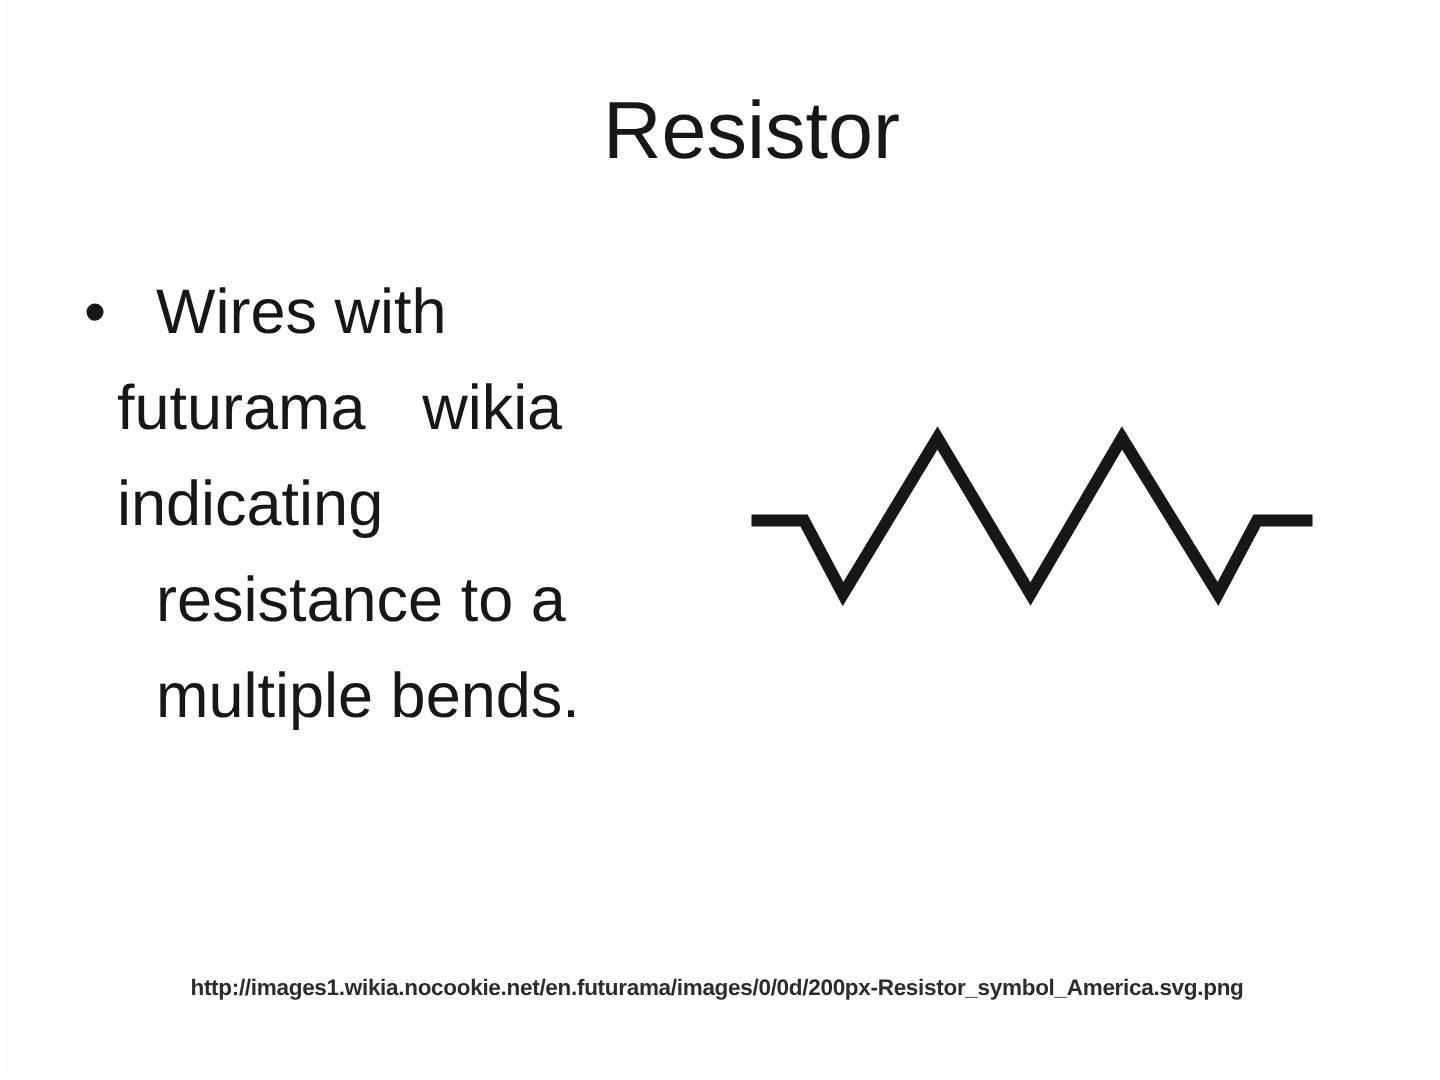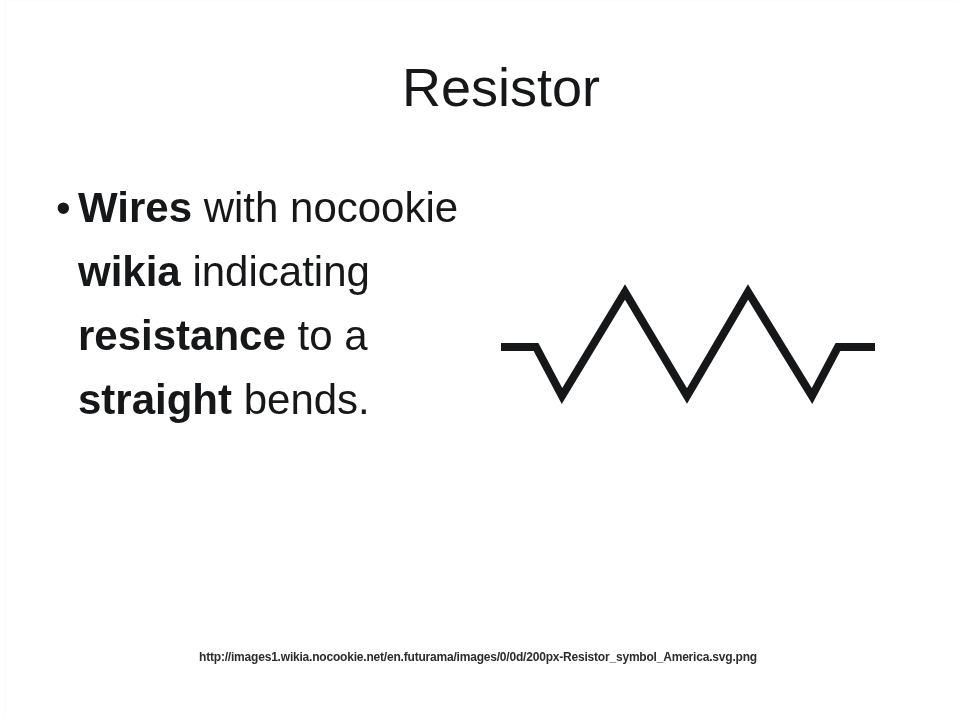--- a/index.html
+++ b/index.html
@@ -70,21 +70,22 @@
   }
   #bullet-text {
     flex: 1 1 auto;
     font-size: 42px;
     line-height: 64px;
     color: #161718;
     font-weight: 400;
     word-spacing: 0px;
   }
   #bullet-text b {
-    font-weight: 700;
+    font-weight: 400;
+    margin-left: 26px;
   }
 
   #resistor-figure {
     position: absolute;
     left: 486px;
     top: 272px;
     width: 404px;
     height: 136px;
   }
   #resistor-figure svg {
@@ -92,21 +93,21 @@
     width: 404px;
     height: 136px;
   }
 
   #caption {
     position: absolute;
     left: 0;
     top: 650px;
     width: 960px;
     text-align: center;
-    font-size: 12px;
+    font-size: 15px;
     font-weight: 700;
     color: #2a2c2e;
     letter-spacing: -0.2px;
     white-space: nowrap;
   }
   #caption-inner {
     display: inline-block;
     transform: translateX(-2px);
   }
 </style>
@@ -118,21 +119,21 @@
   <div id="slide-frame"></div>
 
   <div id="title">
     <span id="title-inner">Resistor</span>
   </div>
 
   <div id="body-block">
     <div id="bullet-row">
       <span id="bullet-marker">•</span>
       <span id="bullet-text">
-        <b>Wires</b><span> with nocookie </span><b>wikia</b><span> indicating </span><b>resistance</b><span> to a </span><b>straight</b><span> bends.</span>
+        <b>Wires</b><span> with futurama </span><b>wikia</b><span> indicating </span><b>resistance</b><span> to a </span><b>multiple</b><span> bends.</span>
       </span>
     </div>
   </div>
 
   <div id="resistor-figure">
     <svg viewBox="0 0 404 136" xmlns="http://www.w3.org/2000/svg">
       <polyline id="resistor-path" fill="none" stroke="#161718" stroke-width="8" stroke-linecap="butt" stroke-linejoin="miter" points="15,75 50,75 76,124 139,20 201,124 262,20 326,124 352,75 389,75"></polyline>
     </svg>
   </div>
 

